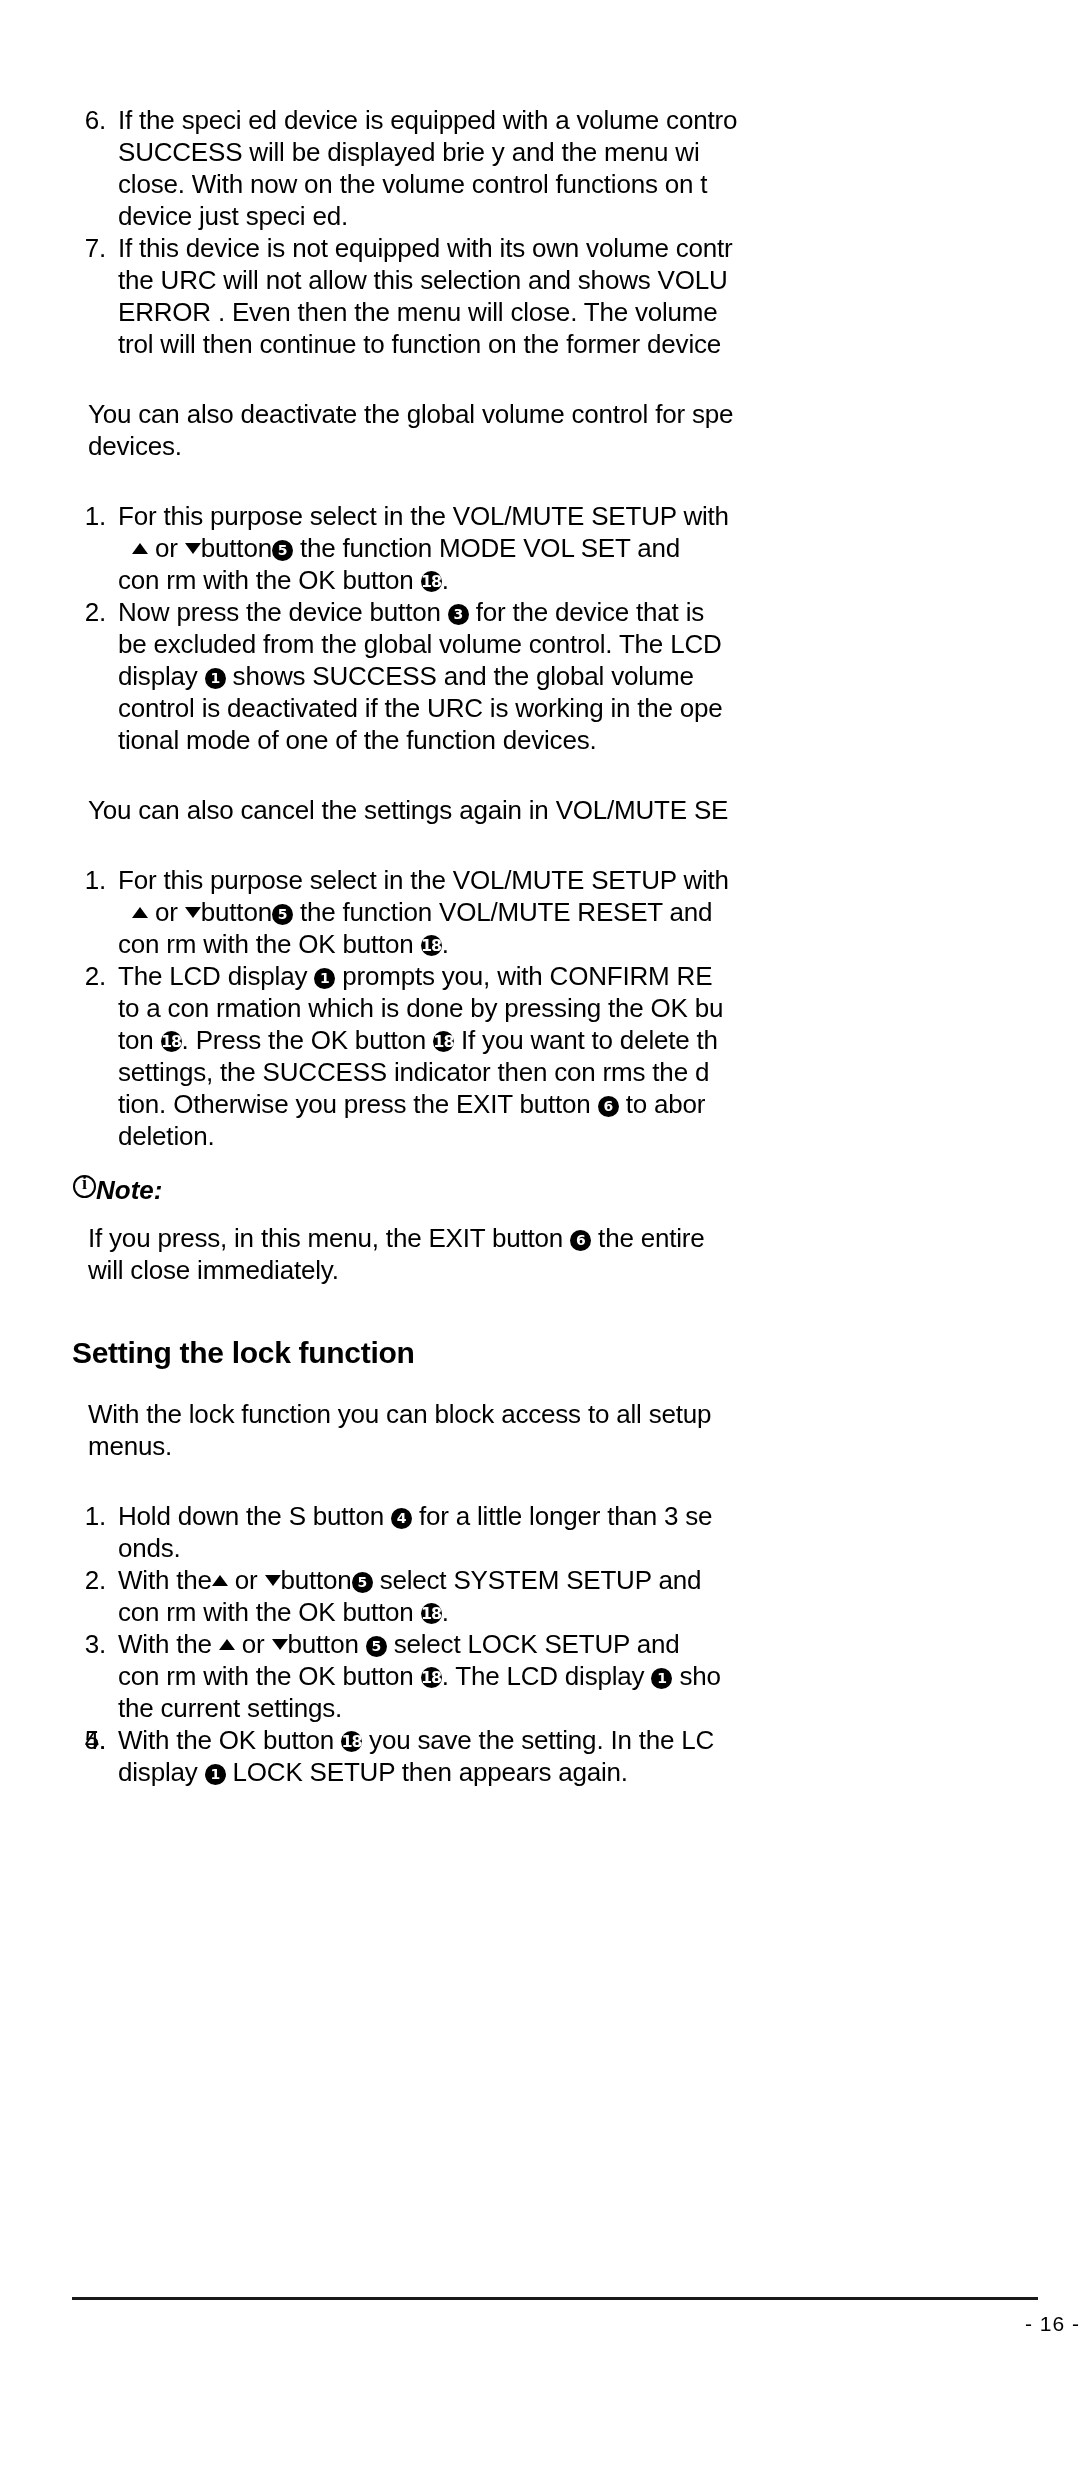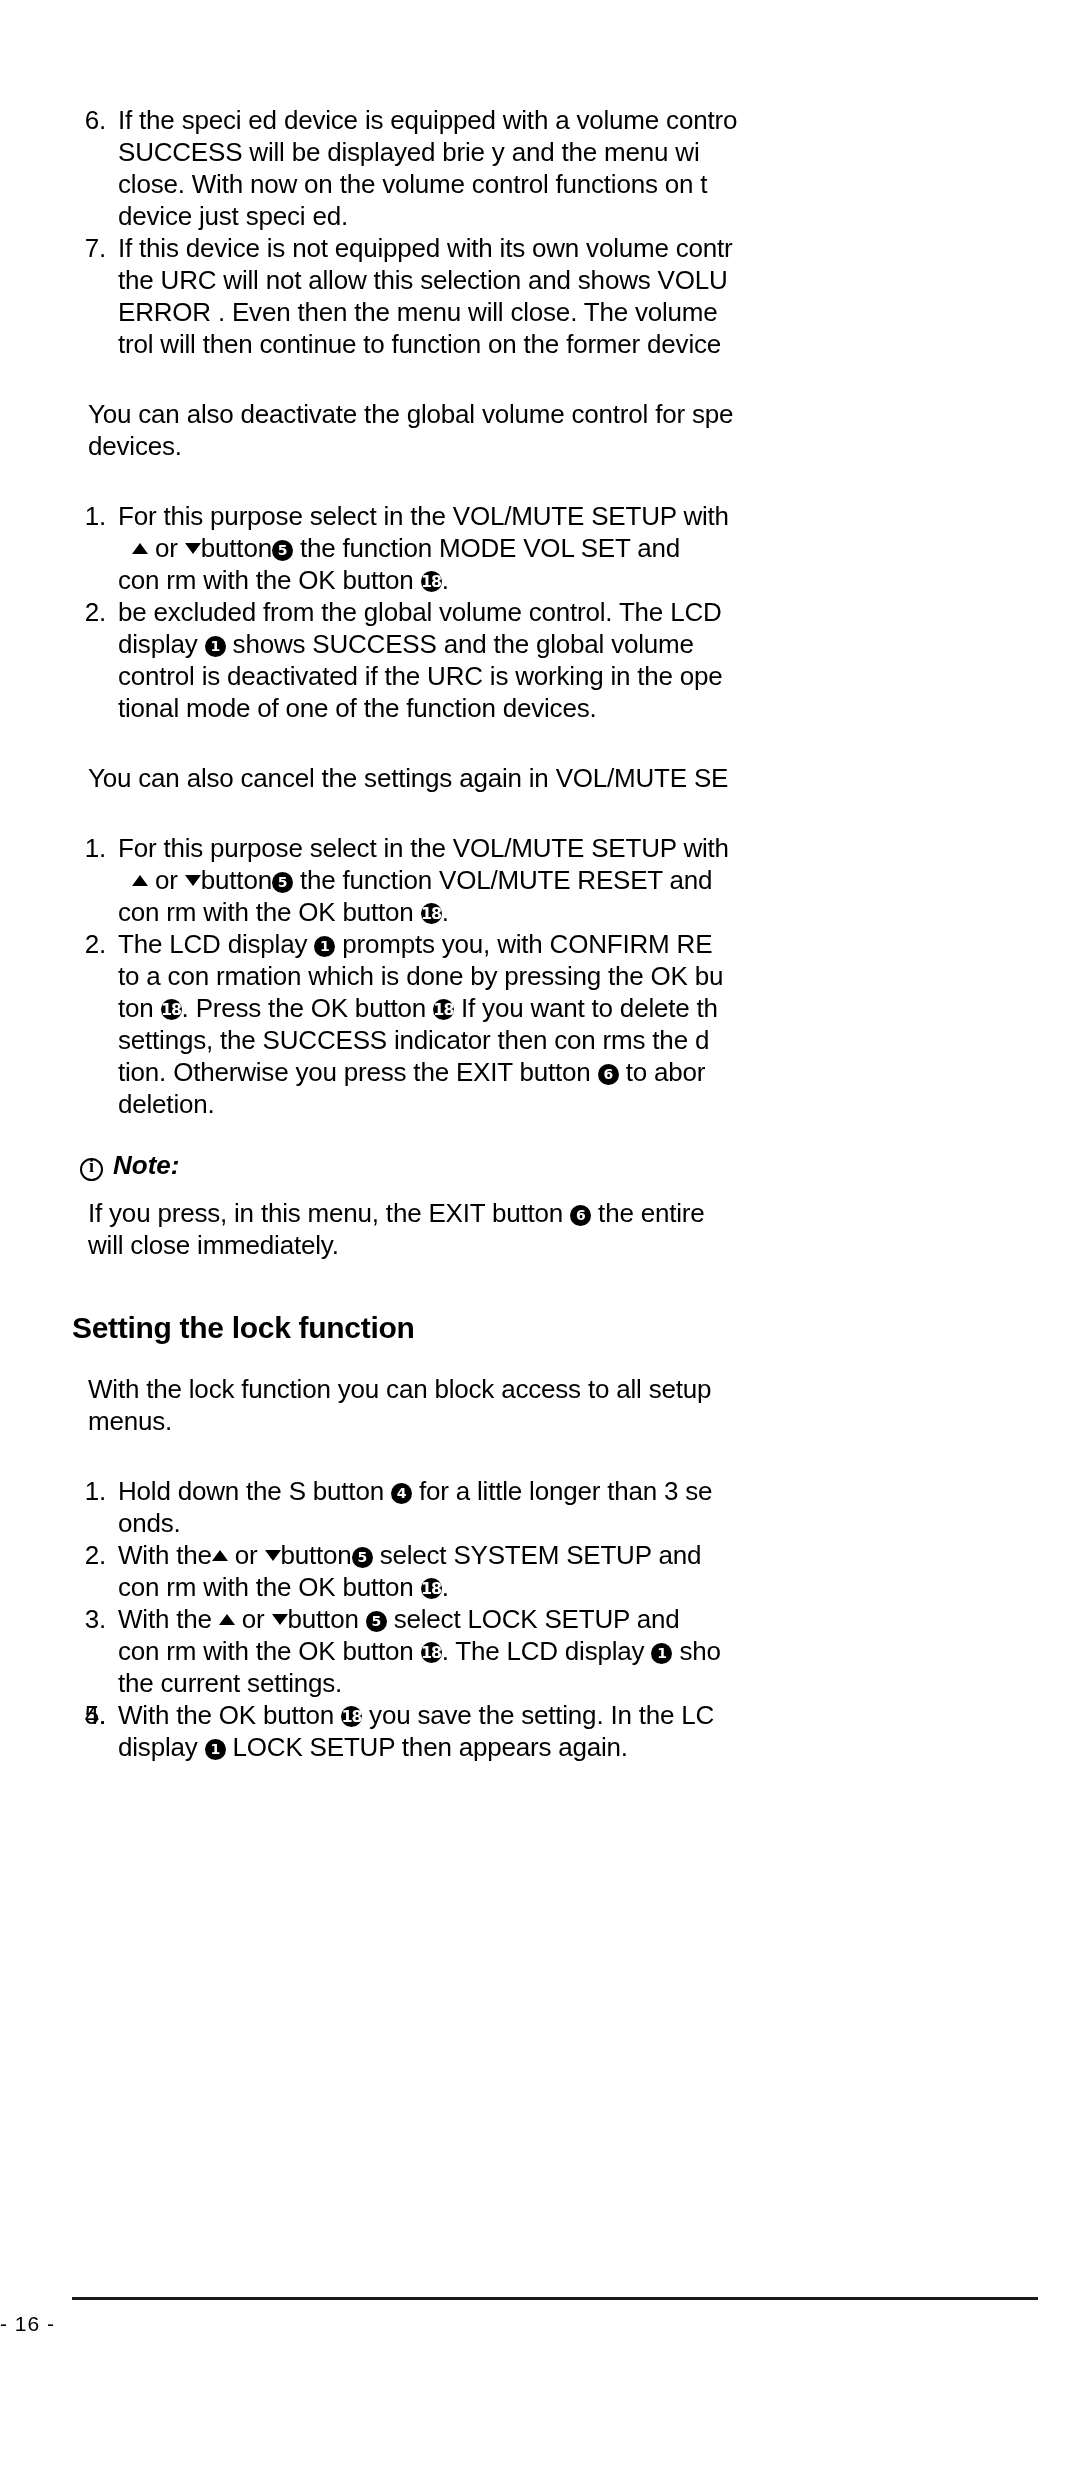--- a/index.html
+++ b/index.html
@@ -104,23 +104,22 @@
   }
   .tri.down {
     border-left: 8px solid transparent;
     border-right: 8px solid transparent;
     border-top: 11px solid #000;
   }
 
   
   .note-head {
     display: flex;
-    align-items: flex-end;
-    gap: 10px;
-    margin: 8px;
+    align-items: flex-start;
+    margin: 1px;
   }
   .info-icon {
     display: inline-block;
     width: 23px;
     height: 23px;
     border: 2px solid #000;
     border-radius: 50%;
     position: relative;
     box-sizing: border-box;
   }
@@ -156,21 +155,21 @@
     top: 2297px;
     width: 966px;
     height: 3px;
     background: #1a1a1a;
   }
   .footer-page {
     position: absolute;
     left: 0;
     top: 2312px;
     width: 1080px;
-    text-align: left;
+    text-align: right;
     font-size: 21px;
     letter-spacing: 1px;
     font-family: "Liberation Sans", sans-serif;
   }
 </style>
 </head>
 <body>
 
 <div class="page">
   <div class="content">
@@ -207,20 +206,23 @@
         <span class="ln">For this purpose select in the VOL/MUTE SETUP with</span>
         <span class="ln">
           &nbsp;&nbsp;<span class="tri up"></span><span> or </span><span class="tri down"></span><span>button</span><span class="ref">5</span><span> the function MODE VOL SET and</span>
         </span>
         <span class="ln">
           <span>con rm with the OK button </span><span class="ref two">18</span><span>.</span>
         </span>
       </li>
       <li>
         <span class="num">2.</span>
+        <span class="ln">
+          <span>Now press the device button </span><span class="ref">3</span><span> for the device that is </span>
+        </span>
         <span class="ln">be excluded from the global volume control. The LCD</span>
         <span class="ln">
           <span>display </span><span class="ref">1</span><span> shows  SUCCESS  and the global volume</span>
         </span>
         <span class="ln">control is deactivated if the URC is working in the ope</span>
         <span class="ln">tional mode of one of the function devices.</span>
       </li>
     </ol>
 
     <div class="block-gap"></div>

